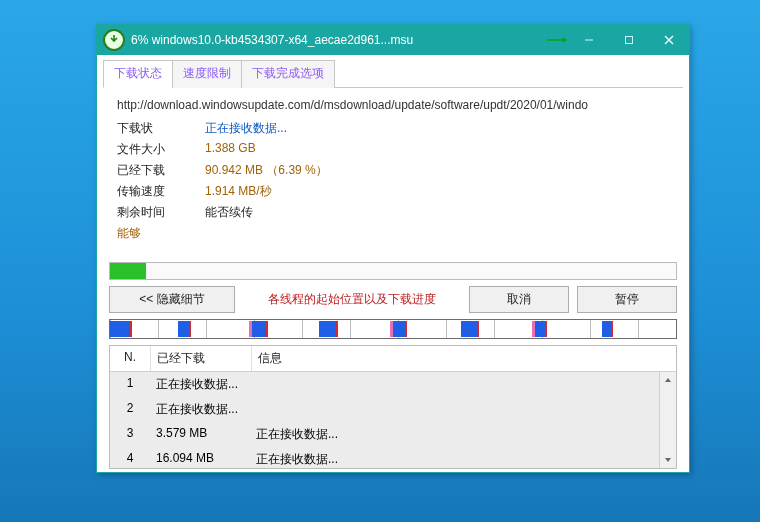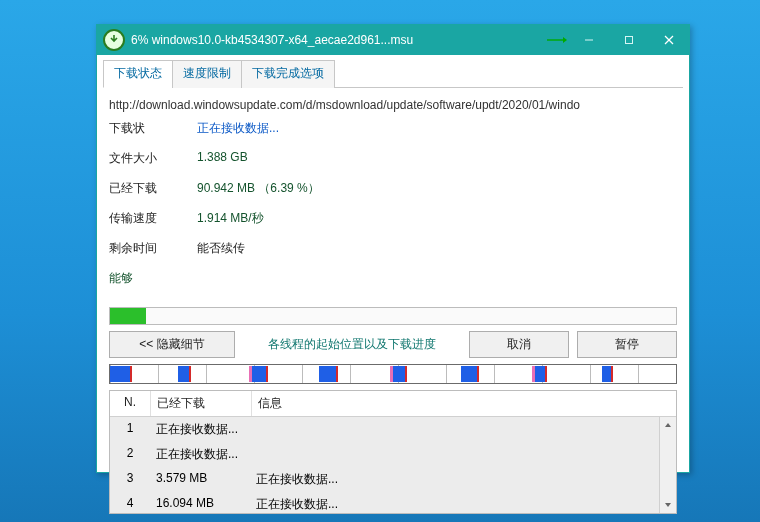--- a/index.html
+++ b/index.html
@@ -11,37 +11,37 @@
   .app-icon svg{display:block}
   .title-text{font-size:12px;white-space:nowrap;overflow:hidden;text-overflow:ellipsis;flex:0 1 auto}
   .title-spacer{flex:1 1 auto}
   .arrow-ext{width:24px;display:flex;align-items:center;justify-content:center}
   .winbtns{display:flex;height:30px}
   .winbtn{width:40px;display:flex;align-items:center;justify-content:center;color:#d5f5f3}
   .winbtn.close{background:#1aa6a3}
   .winbtn svg{display:block}
   
   .tabs{display:flex;margin:4px 6px 0 6px;border-bottom:1px solid #c7c7c7}
-  .tab{padding:4px 10px 5px 10px;border:1px solid #c7c7c7;border-bottom:none;margin-right:-1px;background:#f5f5f5;color:#0369a1;position:relative;top:1px}
+  .tab{padding:4px 10px 5px 10px;border:1px solid #c7c7c7;border-bottom:none;margin-right:-1px;background:#f5f5f5;color:#8b5cf6;position:relative;top:1px}
   .tab.active{background:#fff;border-bottom:1px solid #fff}
   
-  .panel{padding:6px 12px 8px 12px}
+  .panel{padding:6px 12px 8px 20px}
   .url{color:#333;margin:4px 0 8px 0;white-space:nowrap;overflow:hidden}
-  .rows{display:grid;grid-template-columns:88px 1fr;row-gap:13px}
+  .rows{display:grid;grid-template-columns:88px 1fr;row-gap:4px}
   .rows .k{color:#222}
-  .rows .v{color:#14532d}
+  .rows .v{color:#a16207}
   .v.link{color:#0a58c6}
   
   .progwrap{margin:12px 12px 6px 12px;height:16px;border:1px solid #bcbcbc;background:#fafafa;position:relative}
   .progbar{position:absolute;left:0;top:0;bottom:0;background:#2bbf2b}
   
   .btnrow{display:flex;align-items:center;margin:6px 12px 6px 12px;gap:8px}
   .btn{border:1px solid #adadad;background:#f0f0f0;padding:4px 14px;min-width:70px;text-align:center;color:#222}
   .btn.hide{min-width:96px}
-  .midlabel{flex:1;text-align:center;color:#0f766e}
+  .midlabel{flex:1;text-align:center;color:#b91c1c}
   
   .segstrip{margin:4px 12px 6px 12px;height:18px;border:1px solid #6b6b6b;position:relative;background:repeating-linear-gradient(90deg,#bcbcbc 0 1px,transparent 1px 48px)}
   .seg{position:absolute;top:1px;bottom:1px}
   .seg.blue{background:#1f5fe6}
   .seg.red{background:#d42a2a;width:2px}
   .seg.pink{background:#e96fb5;width:3px}
   
   .threads{margin:0 12px 8px 12px;border:1px solid #bcbcbc}
   .thead{display:flex;background:#fff;border-bottom:1px solid #d0d0d0}
   .thead .c{padding:4px 6px;border-right:1px solid #e0e0e0;color:#222}

